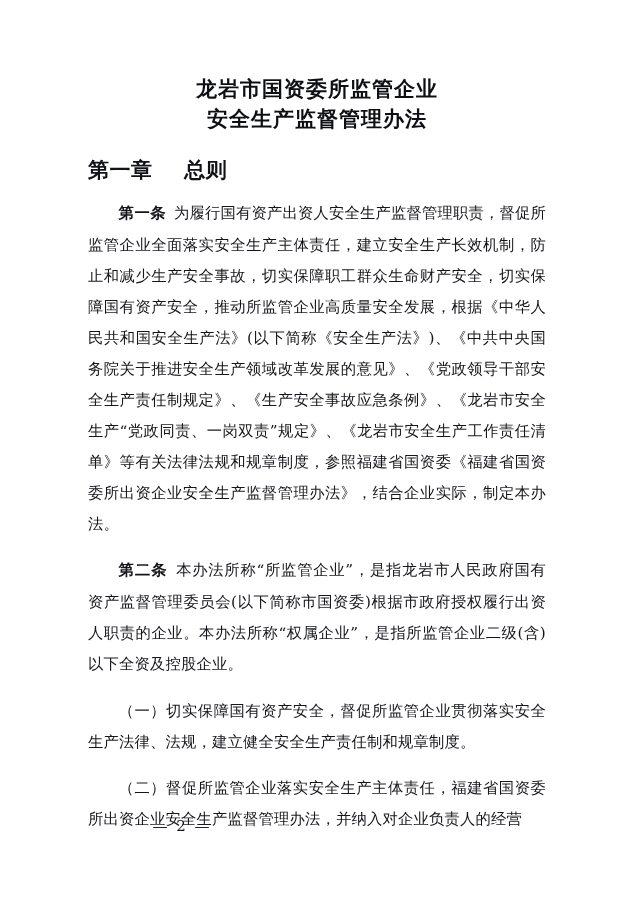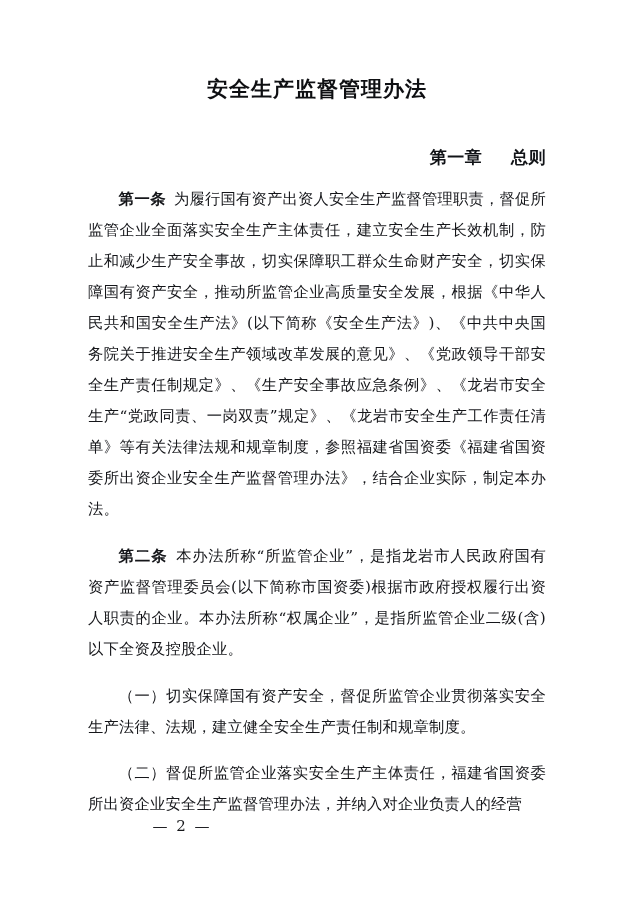--- a/index.html
+++ b/index.html
@@ -29,25 +29,25 @@
     font-weight: bold;
     font-size: 21px;
     line-height: 30px;
     letter-spacing: 1px;
     color: #0e0f12;
   }
   .doc-title .line2 {
     display: block;
   }
   .chapter {
-    text-align: right;
+    text-align: left;
     font-family: "DejaVu Sans", "Liberation Sans", serif;
     font-weight: bold;
-    font-size: 17px;
-    margin-top: 42px;
+    font-size: 21px;
+    margin-top: 22px;
     letter-spacing: 0.5px;
     color: #111317;
   }
   .chapter .gap {
     display: inline-block;
     width: 16px;
   }
   .para {
     font-size: 15.3px;
     line-height: 31px;
@@ -56,21 +56,21 @@
     margin-top: 4px;
     letter-spacing: 0.2px;
   }
   .para.first {
     margin-top: 14px;
   }
   .indent2 {
     text-indent: 2em;
   }
   .lead {
-    font-family: Liberation Sans, sans-serif;
+    font-family: Liberation Mono, monospace;
     font-weight: bold;
     letter-spacing: 0.5px;
   }
   .lead-space {
     display: inline-block;
     width: 8px;
   }
   .page-number {
     position: absolute;
     left: 0;
@@ -87,20 +87,21 @@
     margin-left: -270px;
   }
 </style>
 </head>
 <body>
 
 <div id="page">
   <div class="page-inner">
 
     <div class="doc-title">
+      <span>龙岩市国资委所监管企业</span>
       <span class="line2">安全生产监督管理办法</span>
     </div>
 
     <div class="chapter">
       <span>第一章</span>
       <span class="gap"></span>
       <span>总则</span>
     </div>
 
     <p class="para first indent2">

